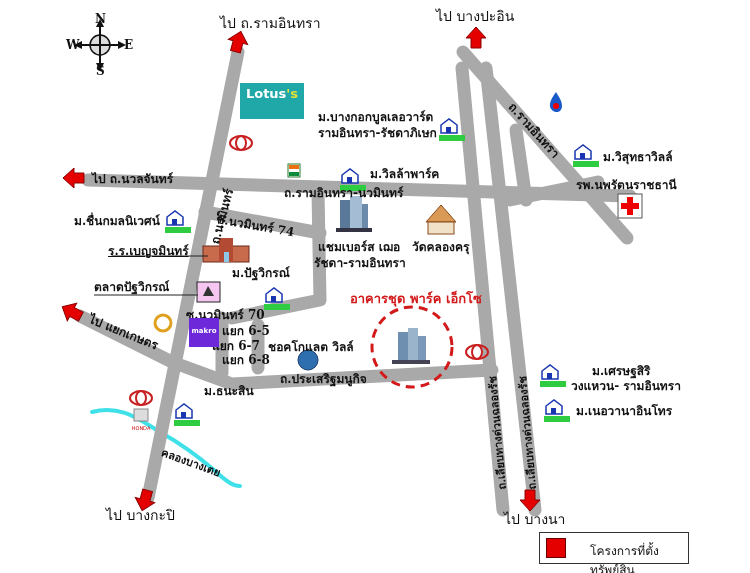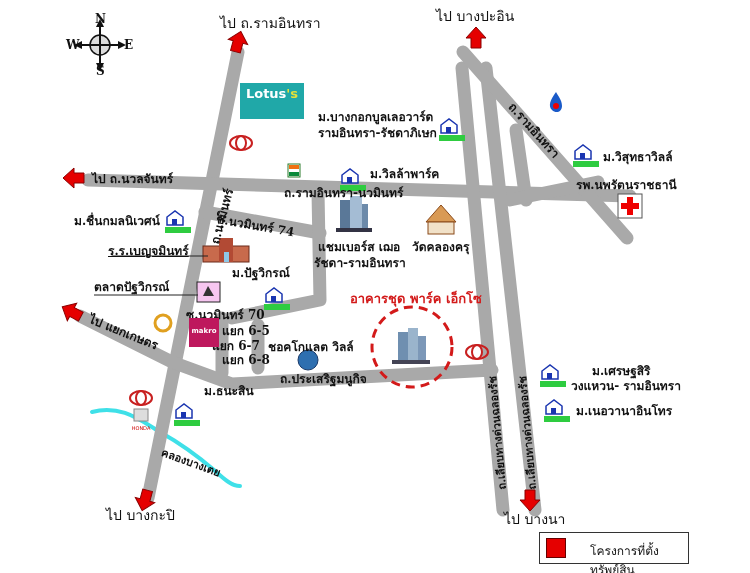--- a/index.html
+++ b/index.html
@@ -11,21 +11,21 @@
   .lbl.b { font-weight:bold; }
   .lbl.rot { transform-origin:0 0; }
   .legend { position:absolute; left:539px; top:532px; width:150px; height:32px;
             border:1px solid #333; background:#fff; box-sizing:border-box; }
   .legend .sw { position:absolute; left:6px; top:5px; width:20px; height:20px; background:#e50000; border:1px solid #600; box-sizing:border-box; }
   .legend .tx { position:absolute; left:30px; top:8px; font-size:12px; font-family:"DejaVu Serif", serif;margin-left:20px; }
   .lotus { position:absolute; left:240px; top:83px; width:64px; height:36px;
            background:#20a8a8; color:#fff; font-family:"DejaVu Sans", sans-serif;
            font-weight:bold; font-size:13px; line-height:22px; text-align:center; }
   .lotus span.s { color:#e2e13a; }
-  .makro { position:absolute; left:189px; top:318px; width:30px; height:29px; background:#be185d;
+  .makro { position:absolute; left:189px; top:318px; width:30px; height:29px; background:#6d28d9;
            color:#fff; font-family:"DejaVu Sans", sans-serif; font-size:7px; font-weight:bold;
            text-align:center; line-height:26px; }
   .target-label { position:absolute; left:350px; top:288px; color:#d31a1a; font-size:13px; font-weight:bold;
                   font-family:"DejaVu Serif", serif; white-space:nowrap; }
 </style>
 </head>
 <body>
 
 <svg id="map" viewBox="0 0 750 573" xmlns="http://www.w3.org/2000/svg">
   <defs>

